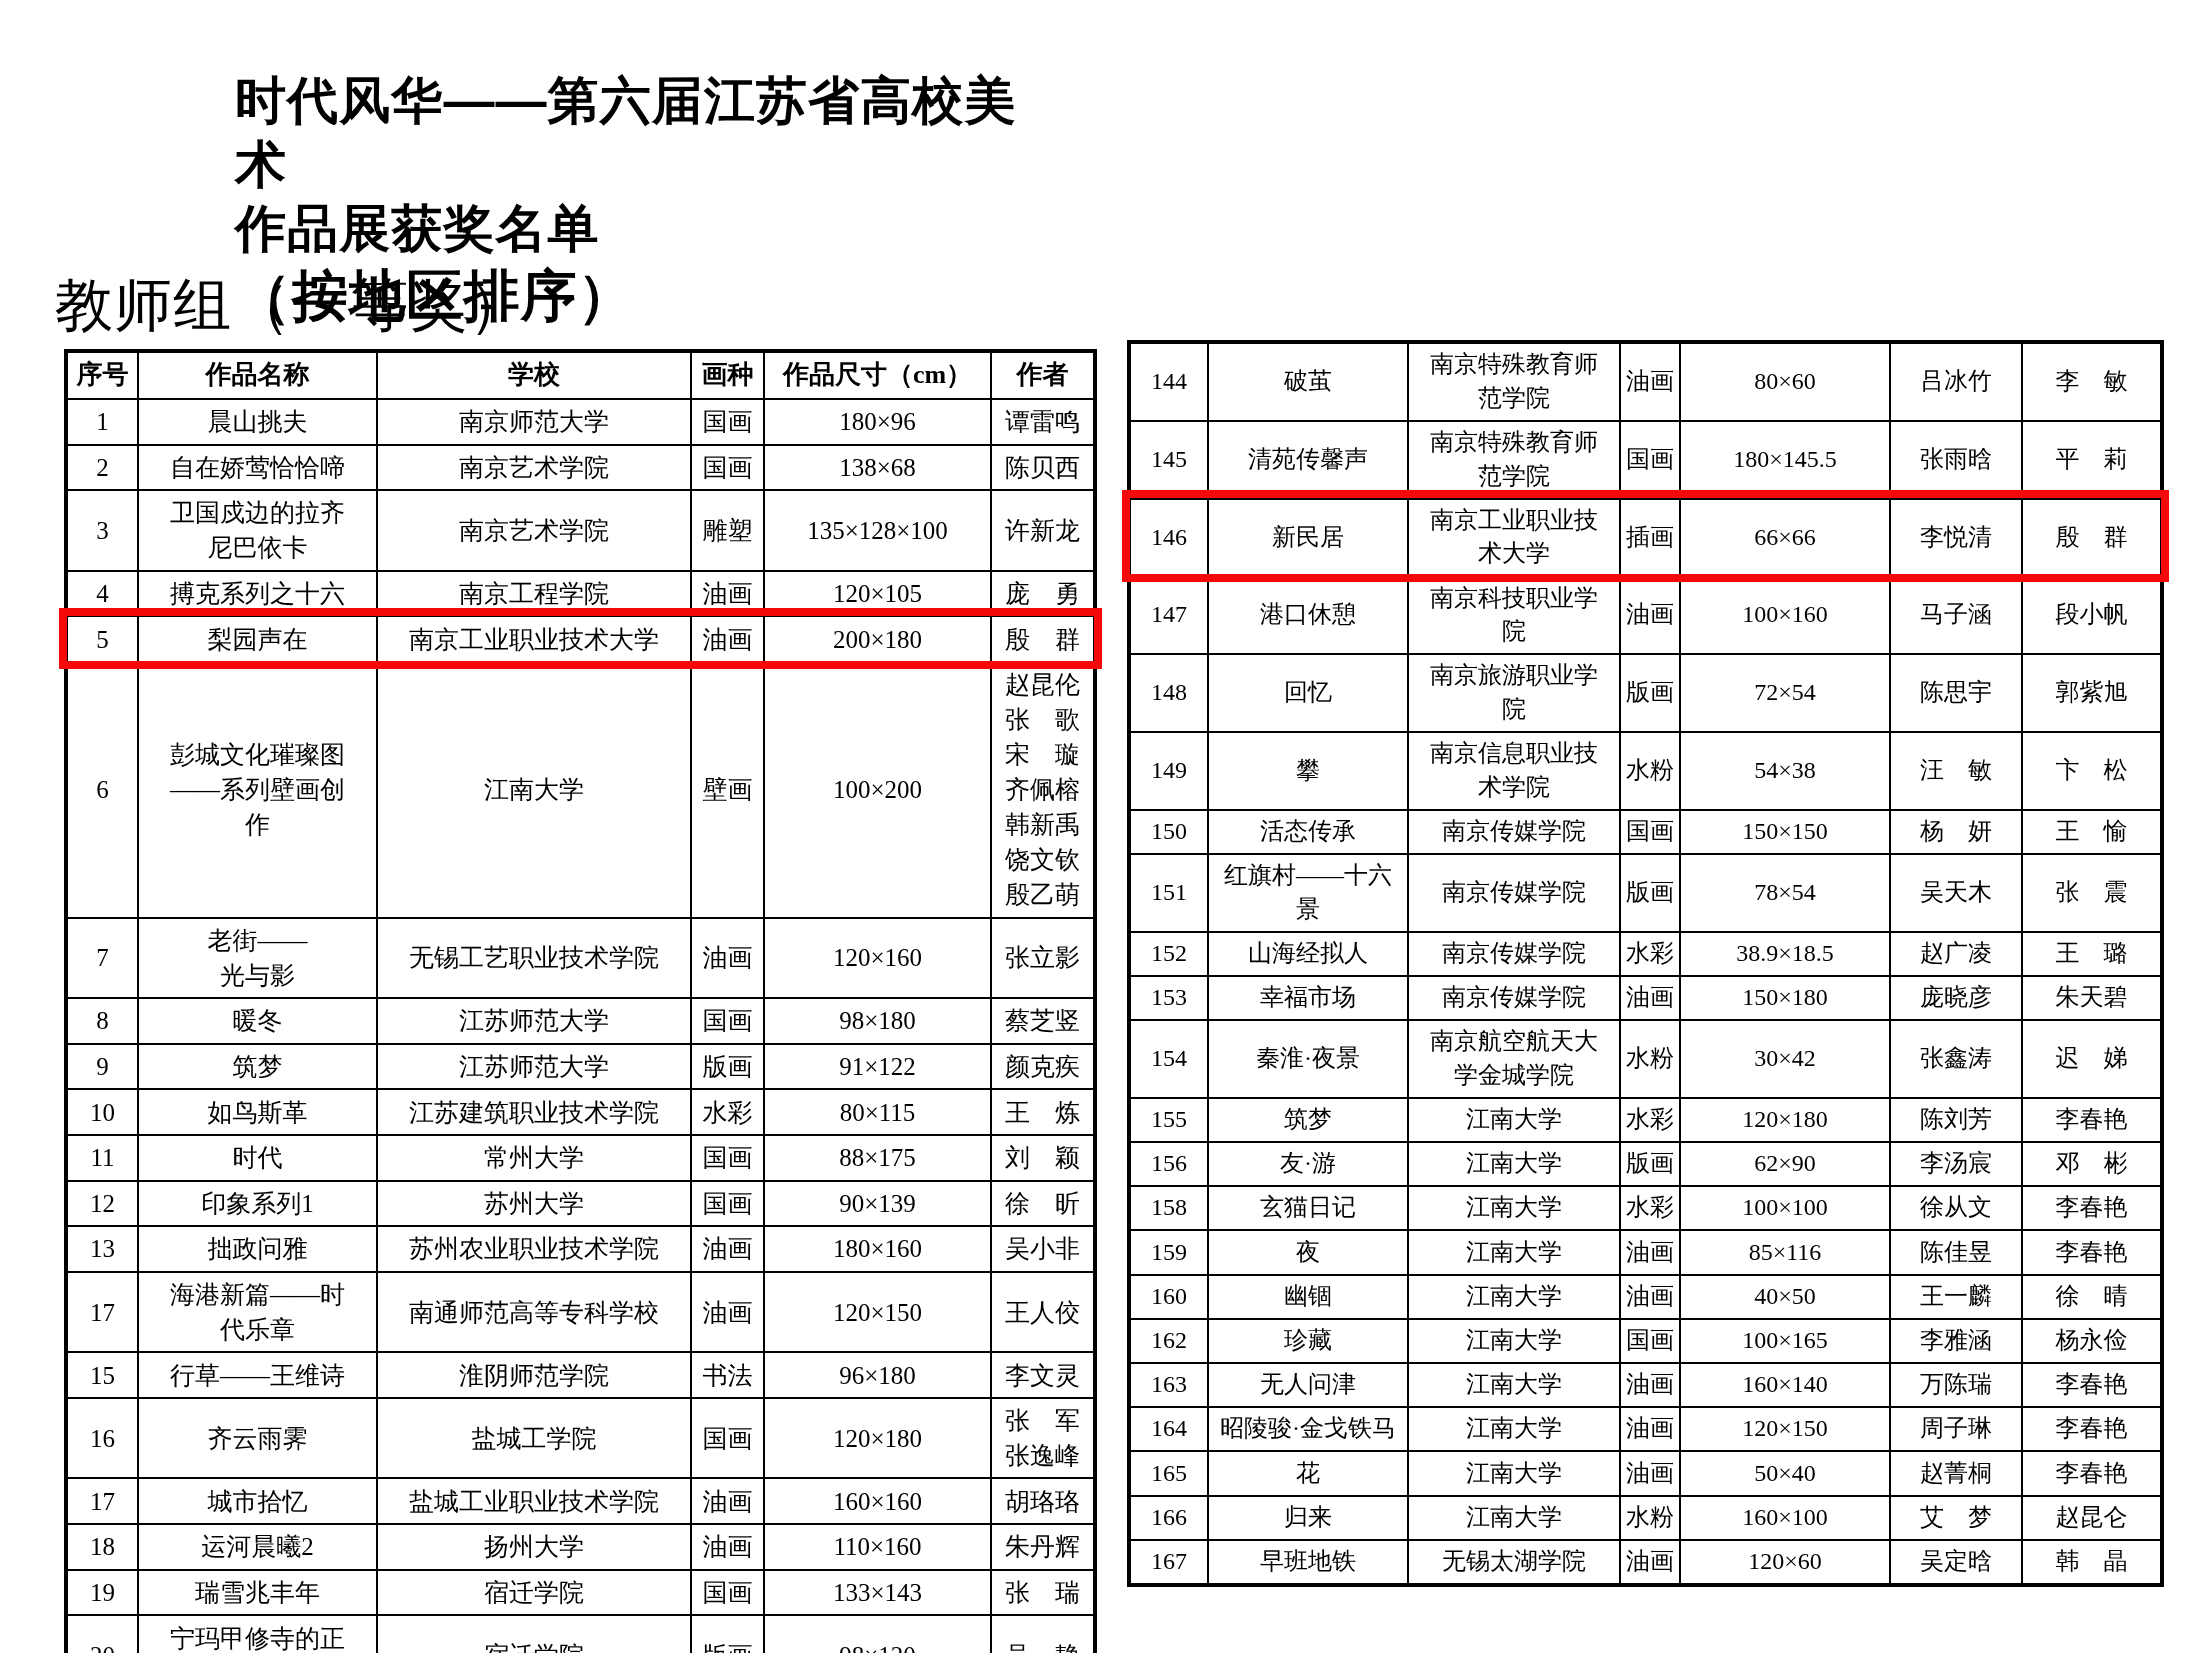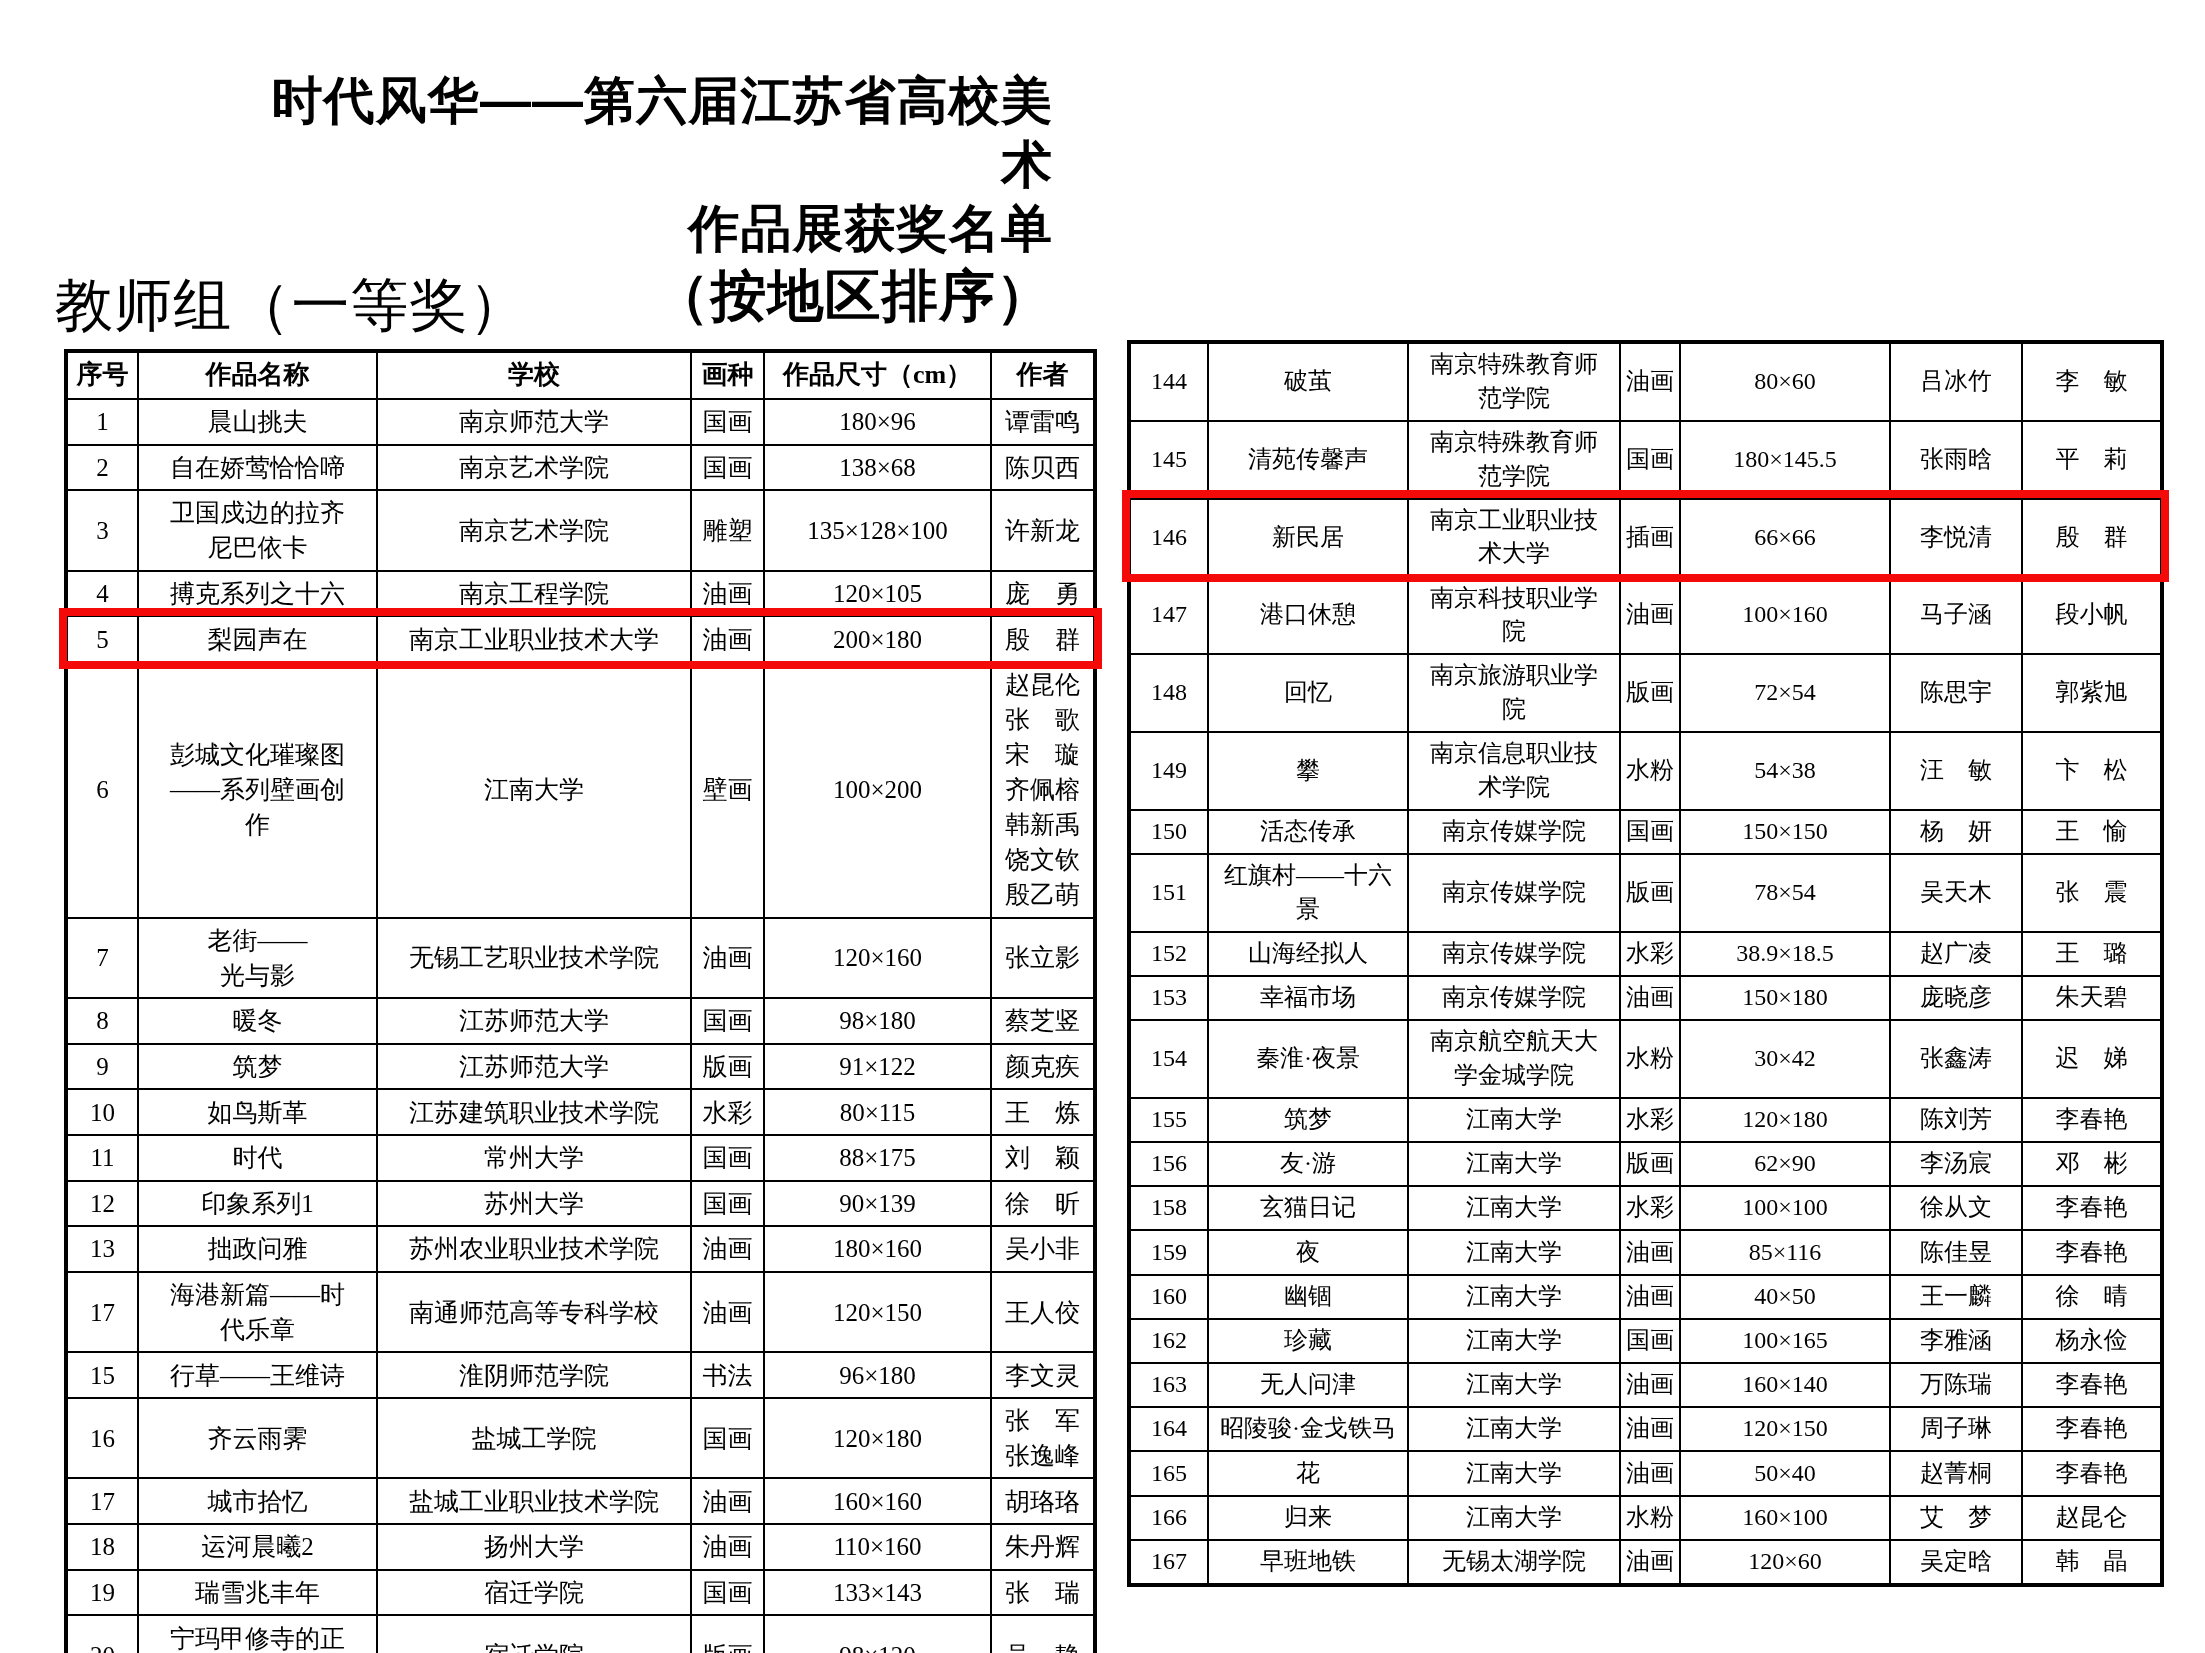--- a/index.html
+++ b/index.html
@@ -7,21 +7,21 @@
     width:2205px; height:1654px;
     background:#ffffff;
     position:relative;
     overflow:hidden;
     font-family:"Liberation Serif", serif;
     color:#000;
   }
 
   .title-block {
     position:absolute; left:235px; top:69px; width:818px;
-    text-align:right;
+    text-align:left;
     font-family:"Liberation Sans", sans-serif;
     font-weight:700;
   }
   .title-line-main { font-size:51px; line-height:1.25; letter-spacing:1.1px; }
   .title-line-sub  { font-size:56px; line-height:1.3; letter-spacing:1.1px; }
 
   .section-heading {
     position:absolute; left:55px; top:276px;
     font-family:"Liberation Sans", sans-serif;
     font-weight:400;

